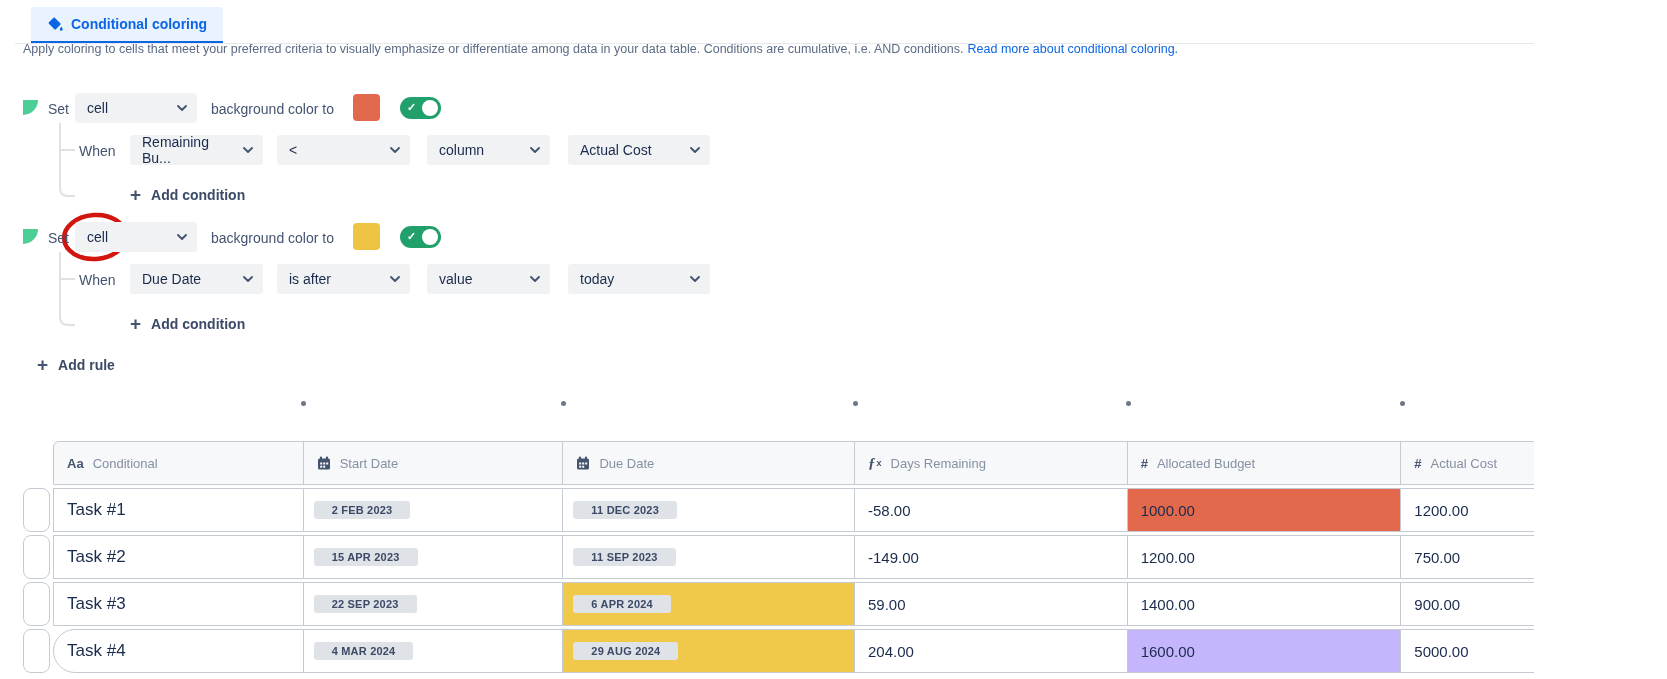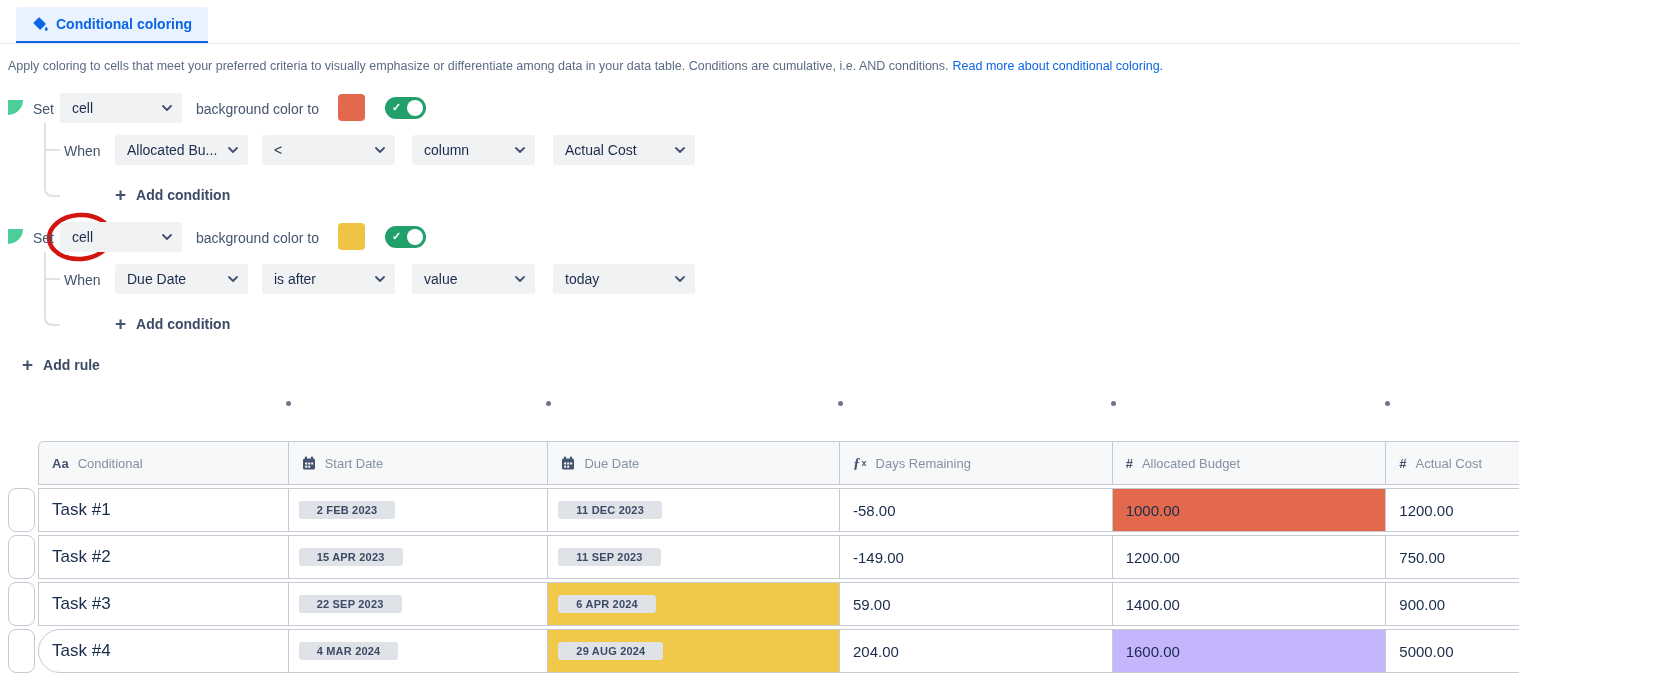--- a/index.html
+++ b/index.html
@@ -1,26 +1,26 @@
 <!DOCTYPE html>
 <html><head>
 <meta charset="utf-8">
 <style>
   html,body{margin:0;padding:0;background:#fff;}
   body{font-family:"Liberation Sans", sans-serif; -webkit-font-smoothing:antialiased;}
-  .stage{position:relative;width:1519px;height:679px;background:#fff;overflow:hidden;}
+  .stage{position:relative;width:1519px;height:679px;background:#fff;overflow:hidden;margin-left:15px;}
 
   
   .tab{position:absolute;left:16px;top:7px;height:34px;display:inline-flex;align-items:center;gap:8px;
        padding:0 16px;background:#E9F2FF;border-radius:3px 3px 0 0;border-bottom:3px solid #0C66E4;
        color:#0C66E4;font-size:14px;font-weight:700;cursor:pointer;}
   .tabs-hairline{position:absolute;left:0;top:43px;width:1530px;height:1px;background:#E6E8EC;}
 
   
-  .intro{position:absolute;left:8px;top:59px;font-size:12.5px;color:#5B6B85;white-space:nowrap;text-align:center;}
+  .intro{position:absolute;left:8px;top:42px;font-size:12.5px;color:#5B6B85;white-space:nowrap;text-align:center;}
   .intro a{color:#0C66E4;text-decoration:none;margin-left:4px;cursor:pointer;}
 
   
   .leaf{position:absolute;width:15px;height:15px;background:#4BCE97;border-radius:0 0 100% 0;}
   .rlabel{position:absolute;font-size:14px;color:#44546F;}
   .dd{position:absolute;height:30px;background:#F1F2F4;border-radius:3px;display:flex;align-items:center;
       justify-content:space-between;padding:0 10px 0 12px;font-size:14px;color:#1A2B4C;cursor:pointer;box-sizing:border-box;}
   .dd .chev{display:flex;align-items:center;margin-left:8px;}
   .swatch{position:absolute;width:27px;height:27px;border-radius:4px;cursor:pointer;}
   .toggle{position:absolute;width:41px;height:22px;border-radius:11px;background:#22A06B;cursor:pointer;}
@@ -89,21 +89,21 @@
   </div>
   <span class="rlabel" style="left:196px;top:101px;">background color to</span>
   <div class="swatch" style="left: 338px; top: 94px; background-color: rgb(226, 105, 76);"></div>
   <div class="toggle" style="left:385px;top:97px;">
     <span class="tick">✓</span>
       <span class="knob"></span>
   </div>
 
   <span class="rlabel" style="left:64px;top:143px;">When</span>
   <div class="dd" style="left:115px;top:135px;width:133px;">
-    <span>Allocated Bu...</span>
+    <span>Remaining Bu...</span>
     <span class="chev">
         <svg width="10" height="6" viewBox="0 0 10 6">
           <path d="M1 1 L5 5 L9 1" stroke="#42526E" stroke-width="1.8" fill="none" stroke-linecap="round" stroke-linejoin="round"></path>
         </svg>
       </span>
   </div>
   <div class="dd" style="left:262px;top:135px;width:133px;">
     <span>&lt;</span>
     <span class="chev">
         <svg width="10" height="6" viewBox="0 0 10 6">

